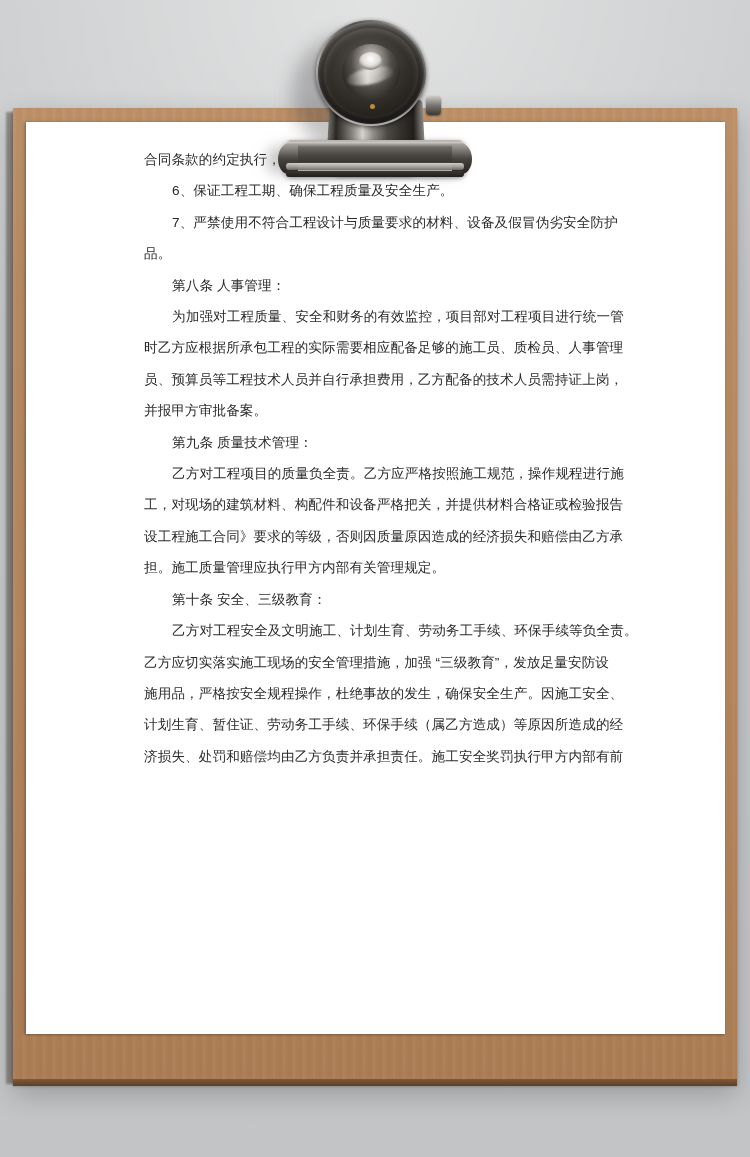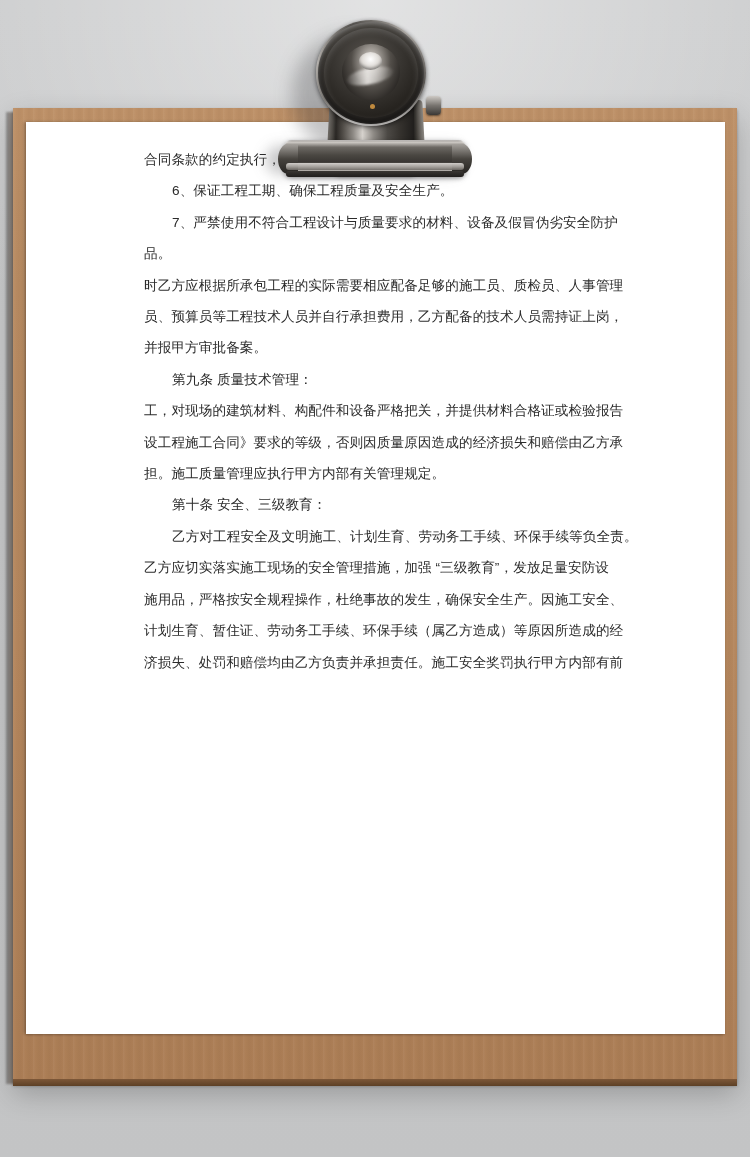--- a/index.html
+++ b/index.html
@@ -350,24 +350,27 @@
   <div class="clipboard"></div>
   <div class="board-lip"></div>
 
   <div class="paper"></div>
 
   <div class="doc">
       <div class="line">合同条款的约定执行，保证现场文明施工。</div>
       <div class="line indent">6、保证工程工期、确保工程质量及安全生产。</div>
       <div class="line indent">7、严禁使用不符合工程设计与质量要求的材料、设备及假冒伪劣安全防护</div>
       <div class="line">品。</div>
+      <div class="line indent">第八条  人事管理：</div>
+      <div class="line indent">为加强对工程质量、安全和财务的有效监控，项目部对工程项目进行统一管</div>
       <div class="line">时乙方应根据所承包工程的实际需要相应配备足够的施工员、质检员、人事管理</div>
       <div class="line">员、预算员等工程技术人员并自行承担费用，乙方配备的技术人员需持证上岗，</div>
       <div class="line">并报甲方审批备案。</div>
       <div class="line indent">第九条  质量技术管理：</div>
+      <div class="line indent">乙方对工程项目的质量负全责。乙方应严格按照施工规范，操作规程进行施</div>
       <div class="line">工，对现场的建筑材料、构配件和设备严格把关，并提供材料合格证或检验报告</div>
       <div class="line">设工程施工合同》要求的等级，否则因质量原因造成的经济损失和赔偿由乙方承</div>
       <div class="line">担。施工质量管理应执行甲方内部有关管理规定。</div>
       <div class="line indent">第十条  安全、三级教育：</div>
       <div class="line indent">乙方对工程安全及文明施工、计划生育、劳动务工手续、环保手续等负全责。</div>
       <div class="line">乙方应切实落实施工现场的安全管理措施，加强  “三级教育”，发放足量安防设</div>
       <div class="line">施用品，严格按安全规程操作，杜绝事故的发生，确保安全生产。因施工安全、</div>
       <div class="line">计划生育、暂住证、劳动务工手续、环保手续（属乙方造成）等原因所造成的经</div>
       <div class="line">济损失、处罚和赔偿均由乙方负责并承担责任。施工安全奖罚执行甲方内部有前</div>
     </div>

